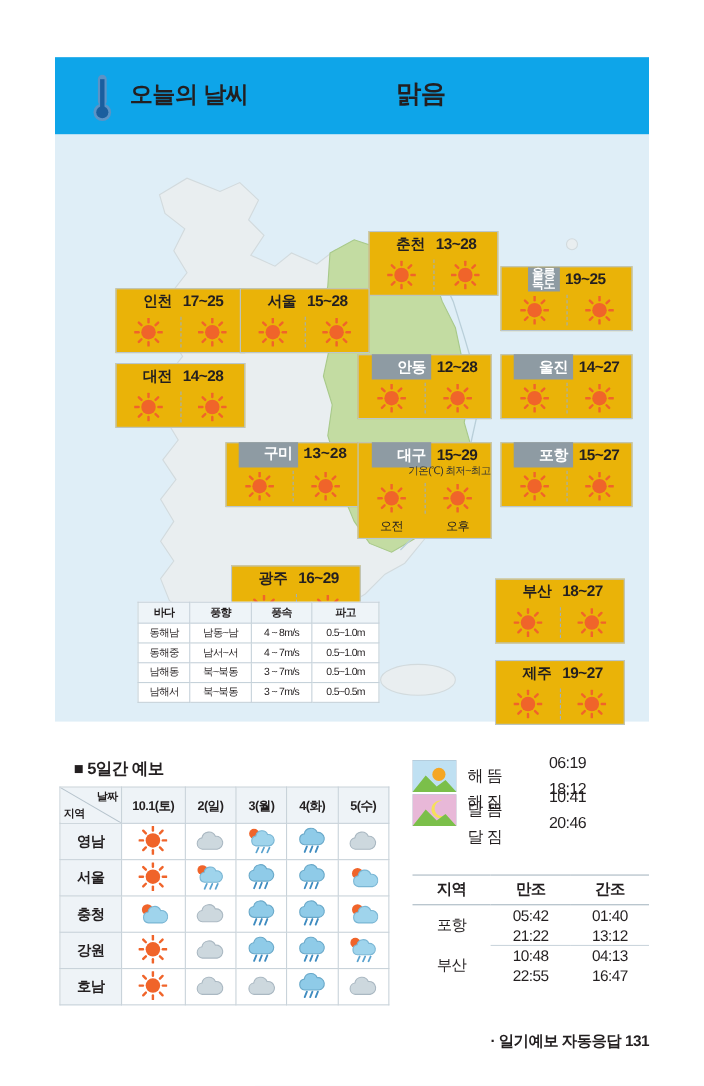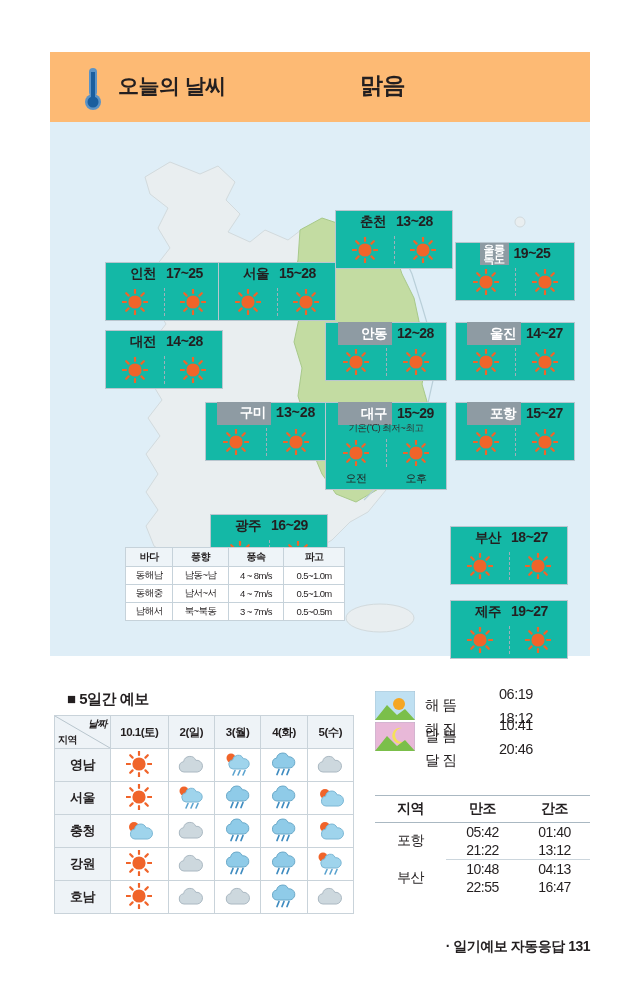--- a/index.html
+++ b/index.html
@@ -13,42 +13,42 @@
   .page { position: relative; width: 640px; height: 987px; overflow: hidden; }
 
   
   .wx-panel {
     position: absolute; left: 50px; top: 52px;
     width: 540px; height: 604px;
     background: #dfeef7;
   }
   .wx-head {
     position: absolute; left: 0; top: 0; width: 540px; height: 70px;
-    background: #fdba74;
+    background: #0ea5e9;
   }
   .thermo { position: absolute; left: 30px; top: 14px; width: 26px; height: 46px; }
   .hdr-title {
     position: absolute; left: 68px; top: 20px;
     font-size: 21px; font-weight: bold; letter-spacing: -0.5px;
   }
   .hdr-cond {
     position: absolute; left: 310px; top: 18px;
     font-size: 23px; font-weight: bold; letter-spacing: -0.5px;
   }
 
   
   .map-area { position: absolute; left: 0; top: 70px; width: 540px; height: 534px; overflow: hidden; }
   .map-svg { position: absolute; left: 0; top: 0; }
 
   
   .citybox {
     position: absolute;
-    background: #14b8a6;
+    background: #eab308;
     border: 1px solid #b9c6cf;
-    text-align: center;
+    text-align: right;
   }
   .cb-head {
     height: 21px; line-height: 21px;
     font-size: 13.5px; font-weight: bold; letter-spacing: -0.5px;
     white-space: nowrap;
     display: flex; align-items: center; justify-content: center;
   }
   .cb-head .nm {
     display: inline-block;
     padding: 1px 5px;
@@ -110,21 +110,21 @@
     text-align: center;
     height: 33px;
     letter-spacing: -0.5px;
   }
   .fc-table thead th { background: #eef3f7; font-weight: bold; font-size: 11.5px; }
   .fc-table tbody th { background: #eef3f7; font-weight: bold; width: 56px; font-size: 13px; }
   .corner { position: relative; width: 56px; height: 33px; padding: 0 !important; }
   .corner .slash {
     position: absolute; left: 0; top: 0; width: 100%; height: 100%;
   }
-  .corner .lbl-r { position: absolute; right: 3px; top: 1px; font-size: 10px; font-style: italic; }
+  .corner .lbl-r { position: absolute; right: 3px; top: 1px; font-size: 10px; }
   .corner .lbl-l { position: absolute; left: 3px; bottom: 1px; font-size: 10px; }
 
   
   .sunmoon { position: absolute; left: 375px; top: 690px; width: 215px; }
   .sm-row { display: flex; align-items: center; height: 31px; }
   .sm-pic { width: 40px; height: 29px; margin-right: 10px; }
   .sm-col { display: flex; flex-direction: column; justify-content: center; }
   .sm-line { display: flex; font-size: 14.5px; letter-spacing: -0.5px; height: 24px; align-items: center; }
   .sm-lbl { width: 74px; margin-top: 24px; }
   .sm-val { font-family: "Liberation Sans", sans-serif; }
@@ -671,20 +671,26 @@
           <tr>
             <td>동해남</td>
             <td>남동~남</td>
             <td>4 ~ 8m/s</td>
             <td>0.5~1.0m</td>
           </tr>
           <tr>
             <td>동해중</td>
             <td>남서~서</td>
             <td>4 ~ 7m/s</td>
+            <td>0.5~1.0m</td>
+          </tr>
+          <tr>
+            <td>남해동</td>
+            <td>북~북동</td>
+            <td>3 ~ 7m/s</td>
             <td>0.5~1.0m</td>
           </tr>
           <tr>
             <td>남해서</td>
             <td>북~북동</td>
             <td>3 ~ 7m/s</td>
             <td>0.5~0.5m</td>
           </tr>
         </tbody>
     </table>

